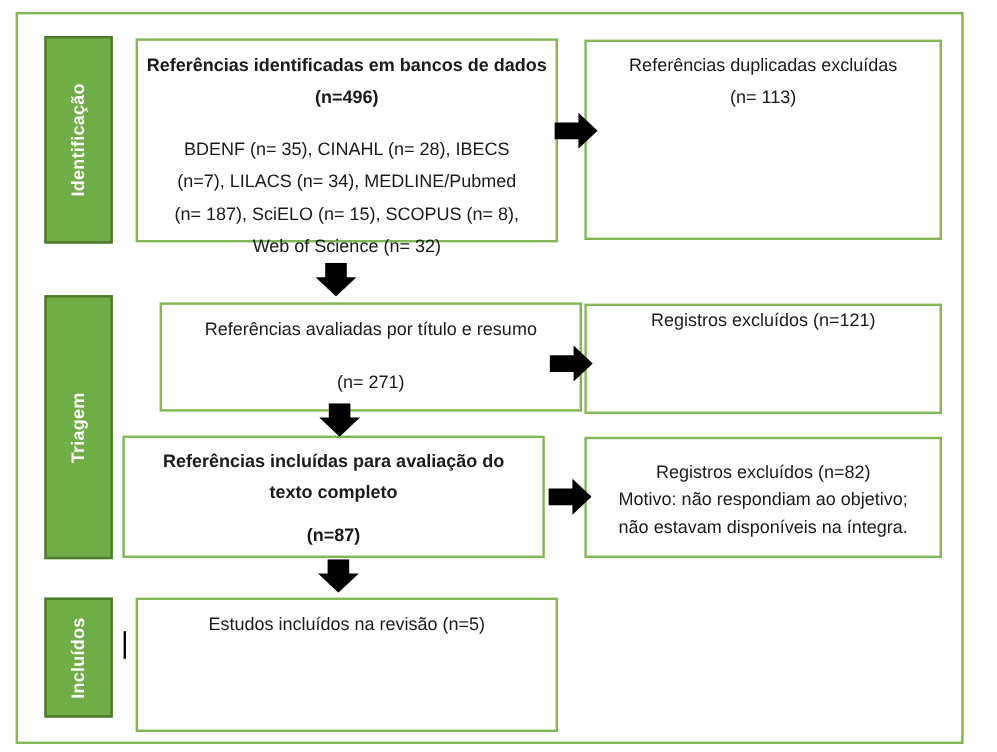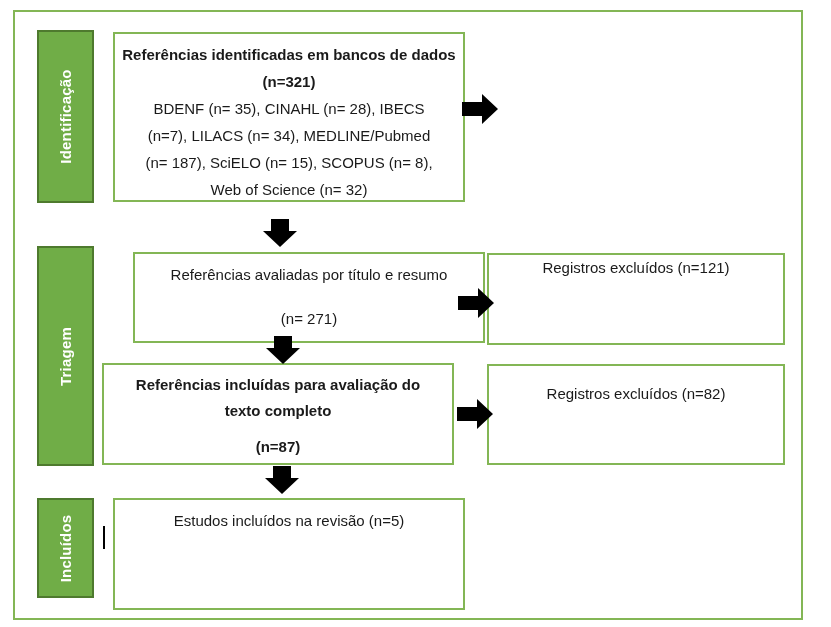--- a/index.html
+++ b/index.html
@@ -31,21 +31,21 @@
     box-sizing:border-box;text-align:center;font-size:15px;line-height:26px;
   }
   .b1{left:113px;top:32px;width:352px;height:170px;padding-top:7px;line-height:27px;}
   .b2{left:487px;top:33px;width:298px;height:167px;padding-top:6px;line-height:27px;}
   .b3{left:113px;top:252px;width:352px;height:91px;padding-top:8px;margin-left:20px;}
   .b4{left:487px;top:253px;width:298px;height:92px;padding-top:0;}
   .b5{left:102px;top:363px;width:352px;height:102px;padding-top:7px;font-weight:bold;}
   .b6{left:487px;top:364px;width:298px;height:101px;padding-top:16px;line-height:23px;}
   .b7{left:113px;top:498px;width:352px;height:112px;padding-top:8px;}
   .bold{font-weight:bold;}
-  .narrow290{max-width:290px;margin:0 auto;}
+  .narrow290{max-width:290px;margin:16px auto;}
   .narrow300{max-width:300px;margin:0 auto;}
   .narrow245{max-width:245px;margin:0 auto;}
   .count-gap-lg{margin-top:18px;}
   .count-gap-sm{margin-top:10px;}
   
   .arrow{position:absolute;}
   .ra1{left:462px;top:94px;}
   .ra2{left:458px;top:288px;}
   .ra3{left:457px;top:399px;}
   .da1{left:263px;top:219px;}
@@ -64,38 +64,43 @@
     <span class="stage-label">Identificação</span>
   </div>
   <div class="stage s2">
     <span class="stage-label">Triagem</span>
   </div>
   <div class="stage s3">
     <span class="stage-label">Incluídos</span>
   </div>
 
   <div class="box b1">
-    <div class="bold">Referências identificadas em bancos de dados (n=321)</div>
+    <div class="bold">Referências identificadas em bancos de dados (n=496)</div>
     <div class="narrow290">BDENF (n= 35), CINAHL (n= 28), IBECS (n=7), LILACS (n= 34), MEDLINE/Pubmed (n= 187), SciELO (n= 15), SCOPUS (n= 8), Web of Science (n= 32)</div>
+  </div>
+  <div class="box b2">
+    <div>Referências duplicadas excluídas</div>
+    <div>(n= 113)</div>
   </div>
 
   <div class="box b3">
     <div>Referências avaliadas por título e resumo</div>
     <div class="count-gap-lg">(n= 271)</div>
   </div>
   <div class="box b4">
     <div>Registros excluídos (n=121)</div>
   </div>
 
   <div class="box b5">
     <div class="narrow300">Referências incluídas para avaliação do texto completo</div>
     <div class="count-gap-sm">(n=87)</div>
   </div>
   <div class="box b6">
     <div>Registros excluídos (n=82)</div>
+    <div class="narrow245">Motivo: não respondiam ao objetivo; não estavam disponíveis na íntegra.</div>
   </div>
 
   <div class="box b7">
     <div>Estudos incluídos na revisão (n=5)</div>
   </div>
 
   <svg class="arrow ra1" width="36" height="30">
     <polygon points="0,8 20,8 20,0 36,15 20,30 20,22 0,22" fill="#000000"></polygon>
   </svg>
   <svg class="arrow ra2" width="36" height="30">

